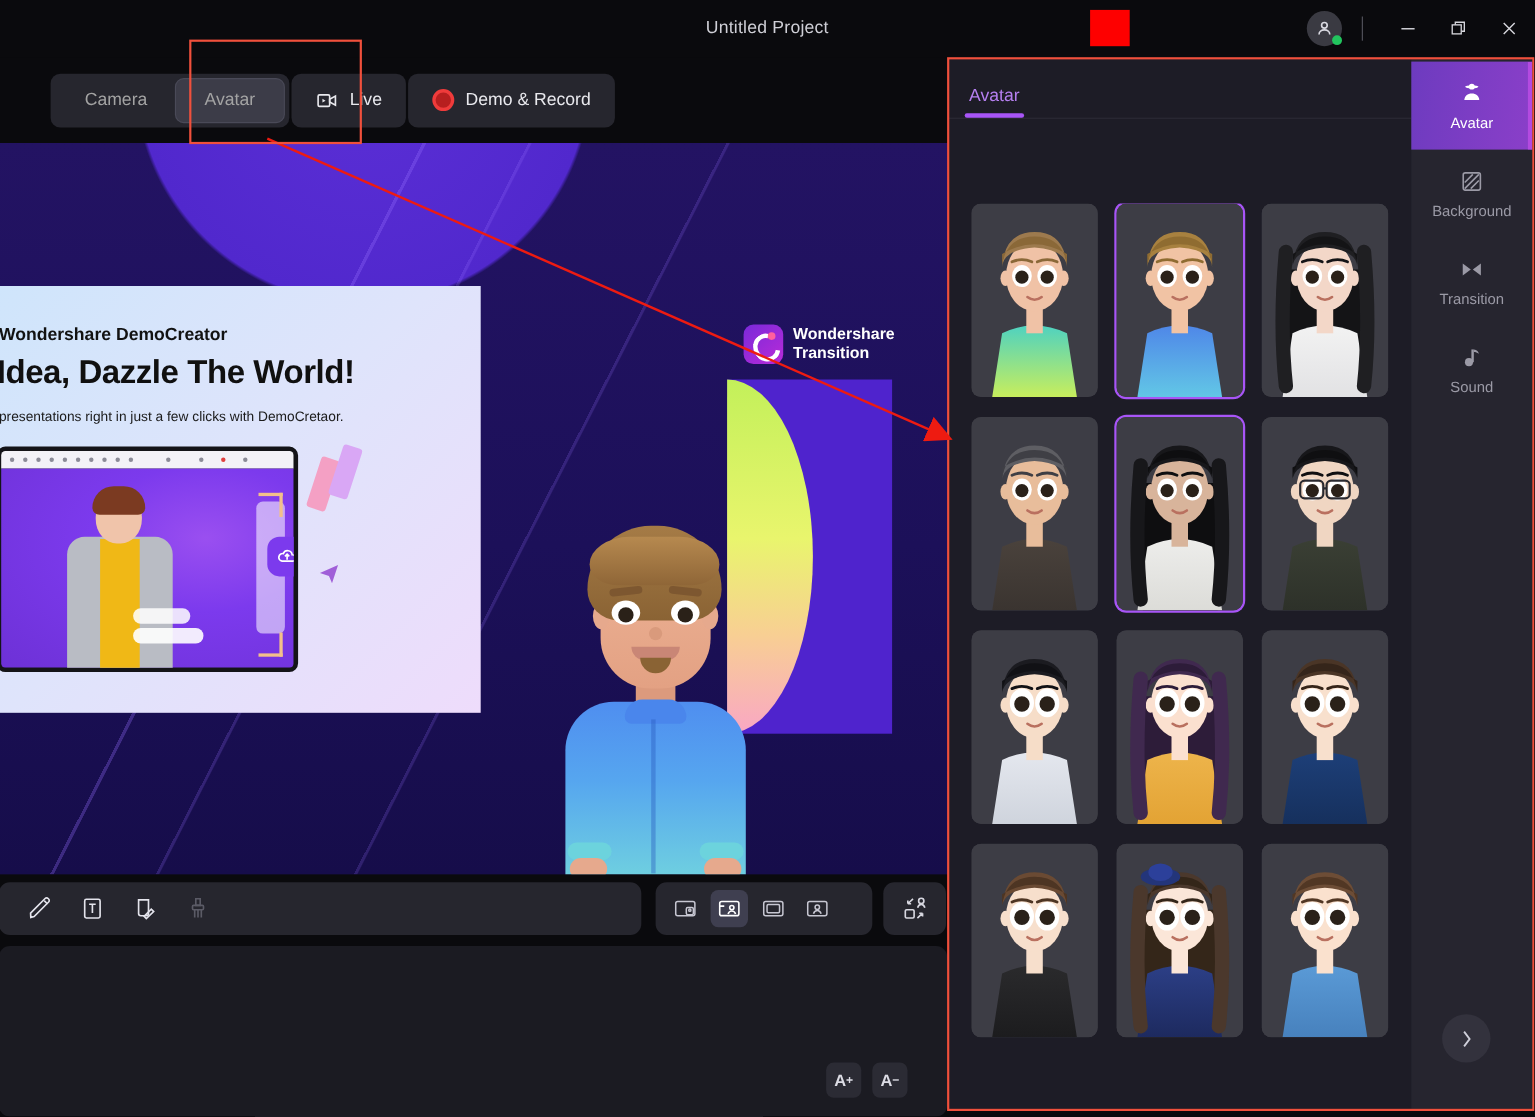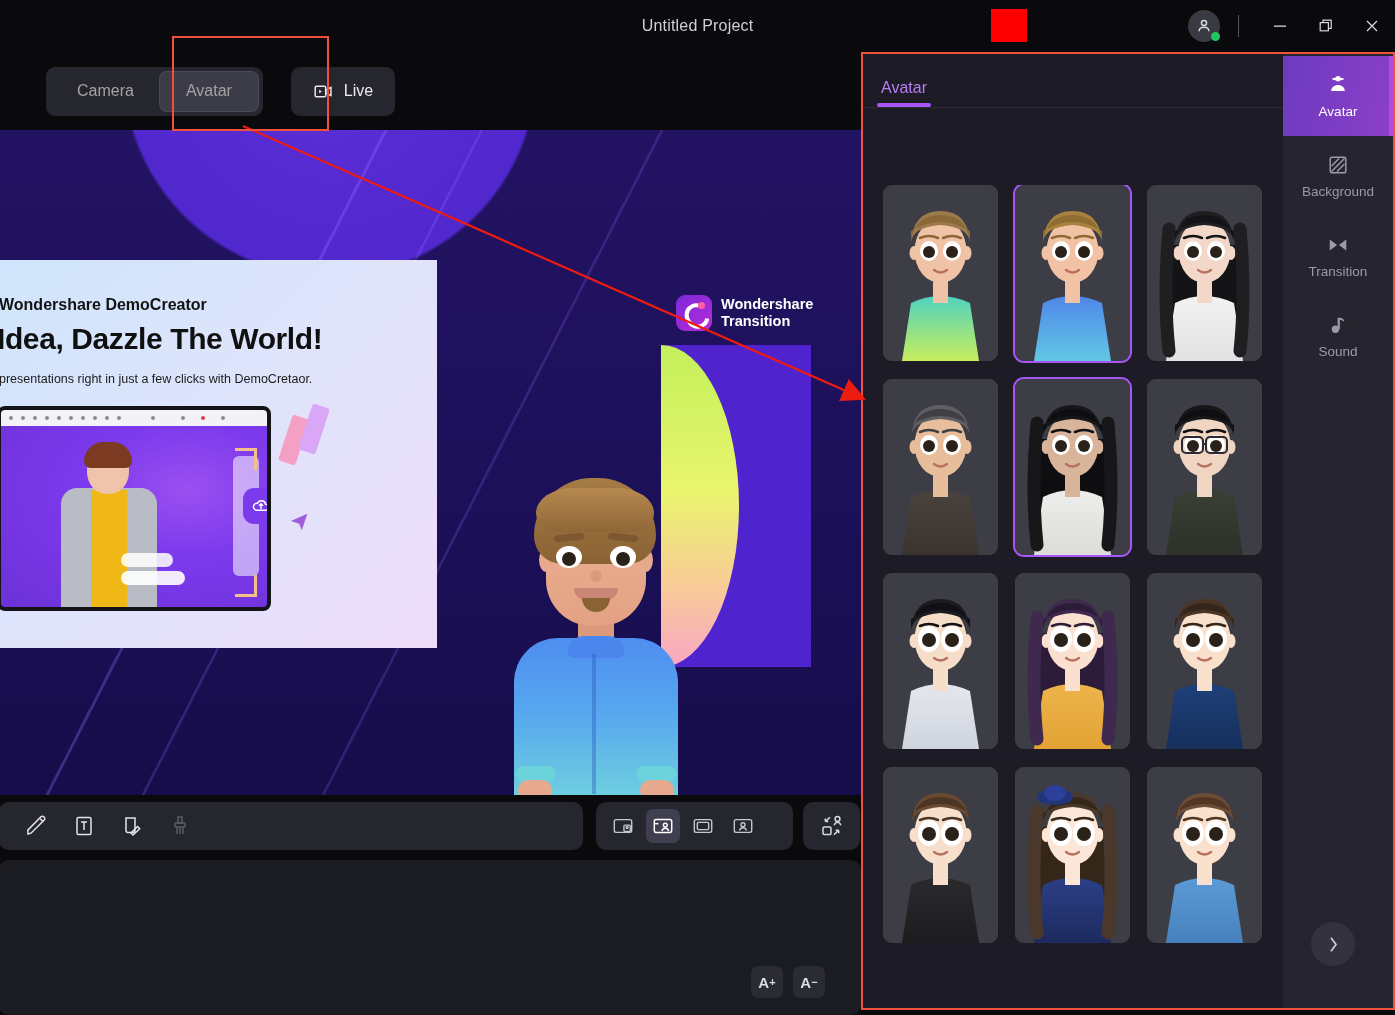--- a/index.html
+++ b/index.html
@@ -54,21 +54,21 @@
     display: flex; background: #26262e; border-radius: 9px; height: 49px;
     padding: 5px; align-items: center;
   }
   .seg-item {
     height: 39px; padding: 0 26px; border-radius: 7px;
     display: flex; align-items: center; justify-content: center;
     font-size: 16px; color: #a3a3a3;
   }
   .seg-item.active { background: #3c3c48; box-shadow: 0 0 0 1px #4a4a58; }
   .mode-btn {
-    margin-left: 28px; height: 49px; padding: 0 22px; border-radius: 9px;
+    margin-left: 2px; height: 49px; padding: 0 22px; border-radius: 9px;
     background: #26262e; display: flex; align-items: center; gap: 10px;
     font-size: 16px; color: #e9e9ee;
   }
   .mode-btn .ico { display: flex; align-items: center; }
   .rec-dot-ico {
     width: 20px; height: 20px; border-radius: 50%;
     border: 3px solid #ef3b3b; background: #b71f1f;
   }
 
   
@@ -337,20 +337,26 @@
         <svg width="21" height="21" viewBox="0 0 24 24" fill="none" stroke="#e9e9ee" stroke-width="1.7">
           <rect x="2.5" y="6" width="12" height="12" rx="1.5"></rect>
           <path d="M14.5 10.5l6-3.2v9.4l-6-3.2z"></path>
           <path d="M7 10l3.2 2L7 14z" fill="#e9e9ee" stroke="none"></path>
           </svg>
       </span>
       <span>Live</span>
     </div>
 
 
+    <div class="mode-btn">
+      <span class="ico">
+        <span class="rec-dot-ico"></span>
+      </span>
+      <span>Demo &amp; Record</span>
+    </div>
   </div>
 
   <div class="preview">
     <div class="pv-bg"></div>
     <div class="pv-diag"></div>
     <div class="pv-rect"></div>
     <div class="pv-arc"></div>
     <div class="pv-swirl2"></div>
     <div class="pv-swirl"></div>
 

